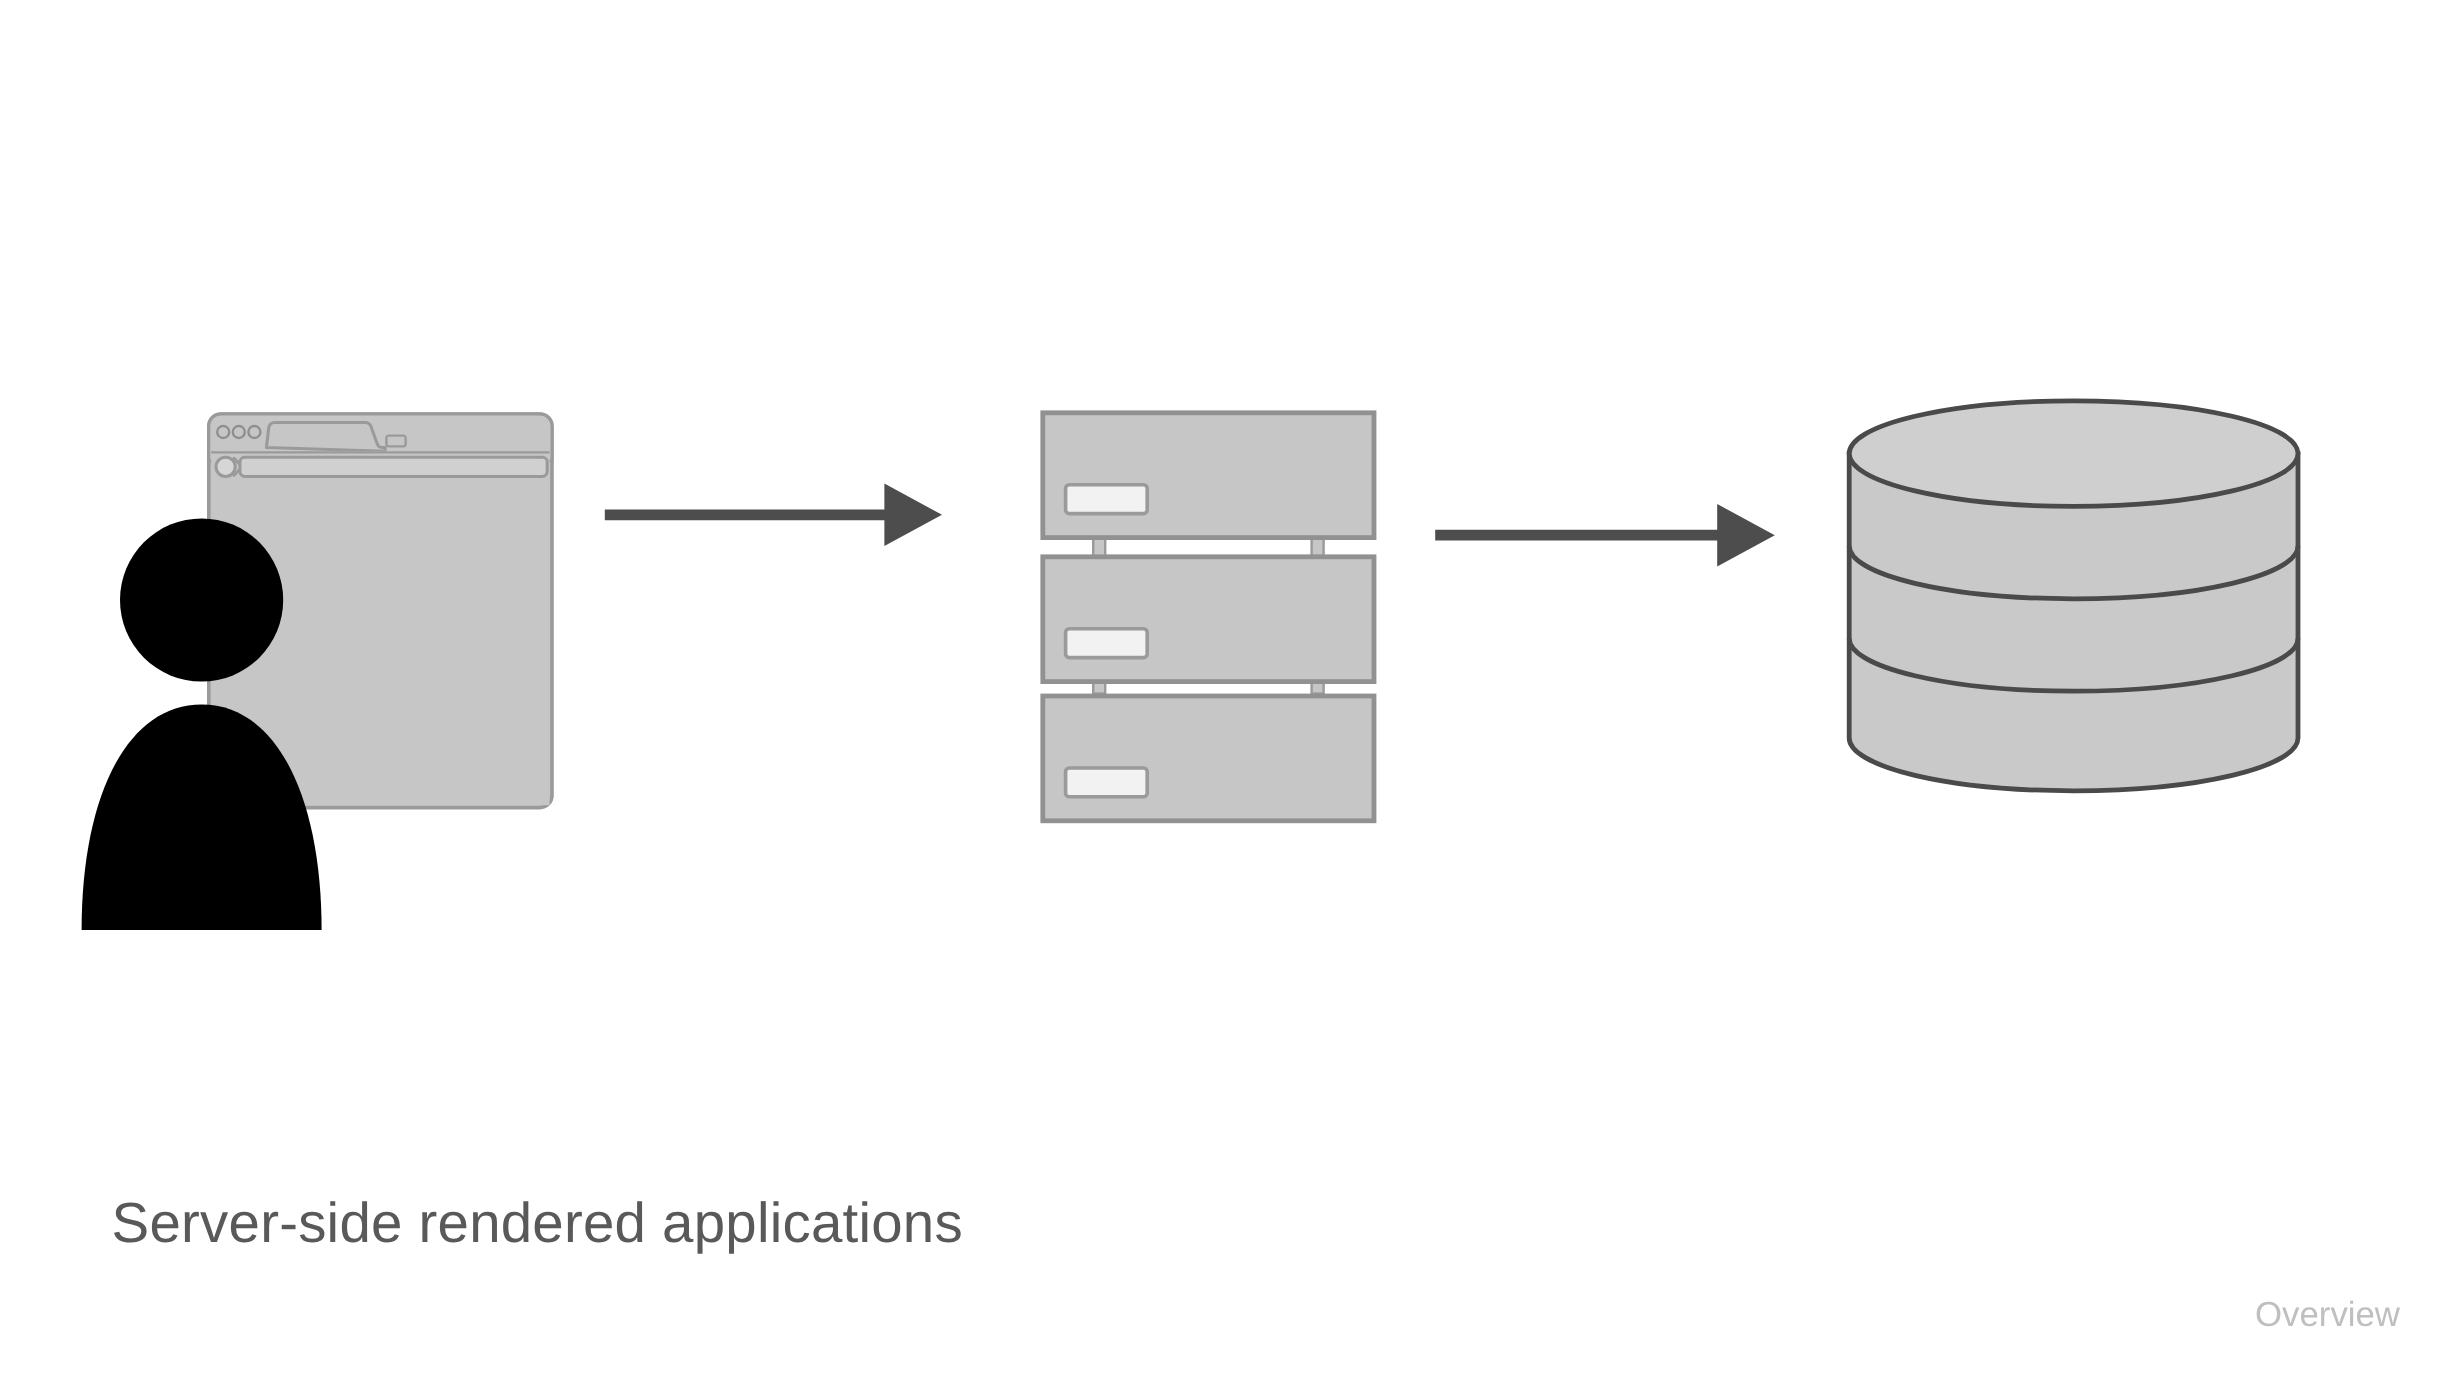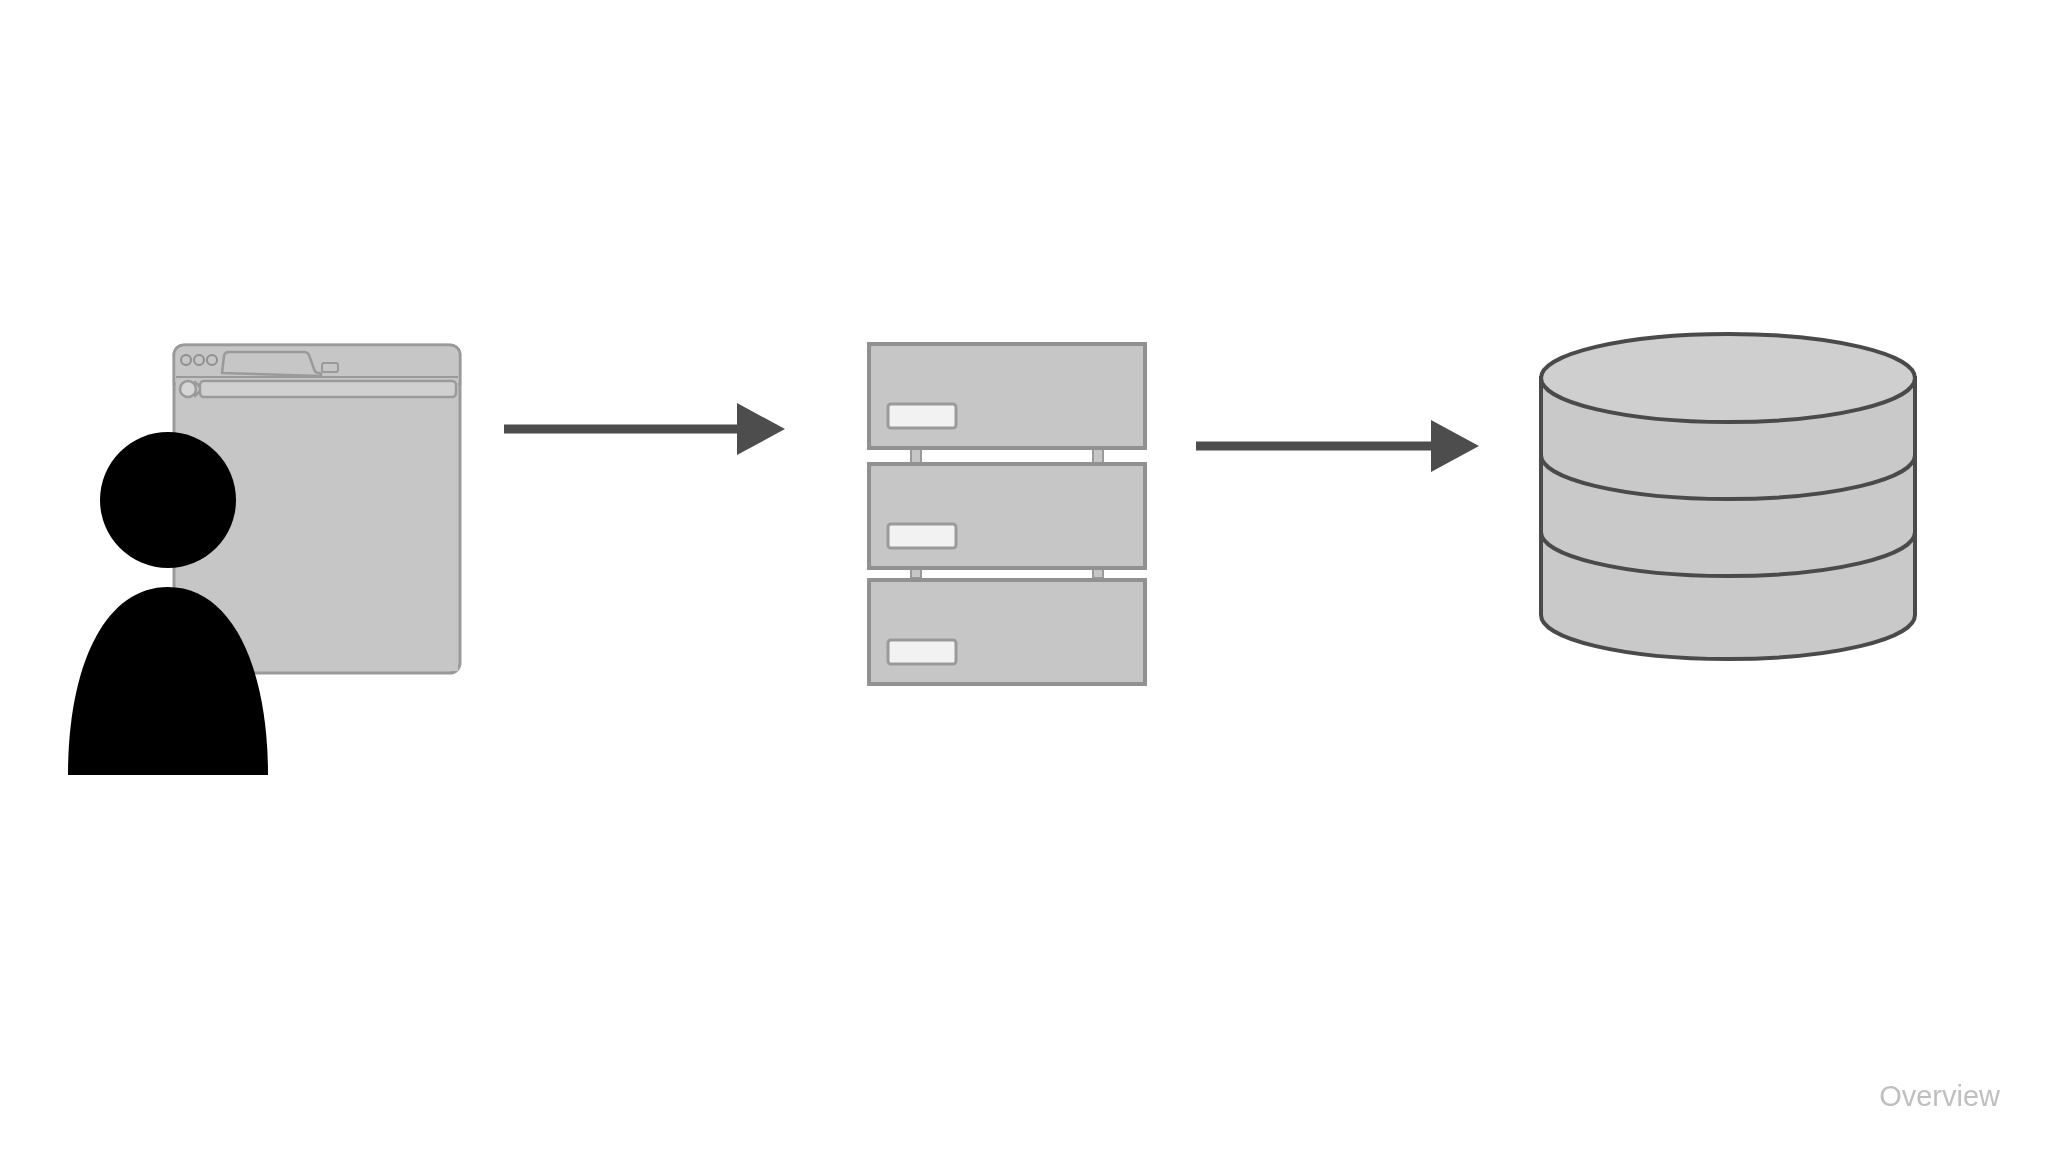--- a/index.html
+++ b/index.html
@@ -144,16 +144,17 @@
         <ellipse cx="1728" cy="378" rx="187" ry="44" fill="#cfcfcf" stroke="#4a4a4a" stroke-width="4"></ellipse>
 
         <path d="M1541,455 a187,44 0 0 0 374,0" fill="none" stroke="#4a4a4a" stroke-width="4"></path>
 
         <path d="M1541,532 a187,44 0 0 0 374,0" fill="none" stroke="#4a4a4a" stroke-width="4"></path>
       </g>
     </g>
 
   </svg>
 
+  <div class="slide-title">Server-side rendered applications</div>
 
   <div class="slide-footer">Overview</div>
 
 </div>
 
 </body></html>

